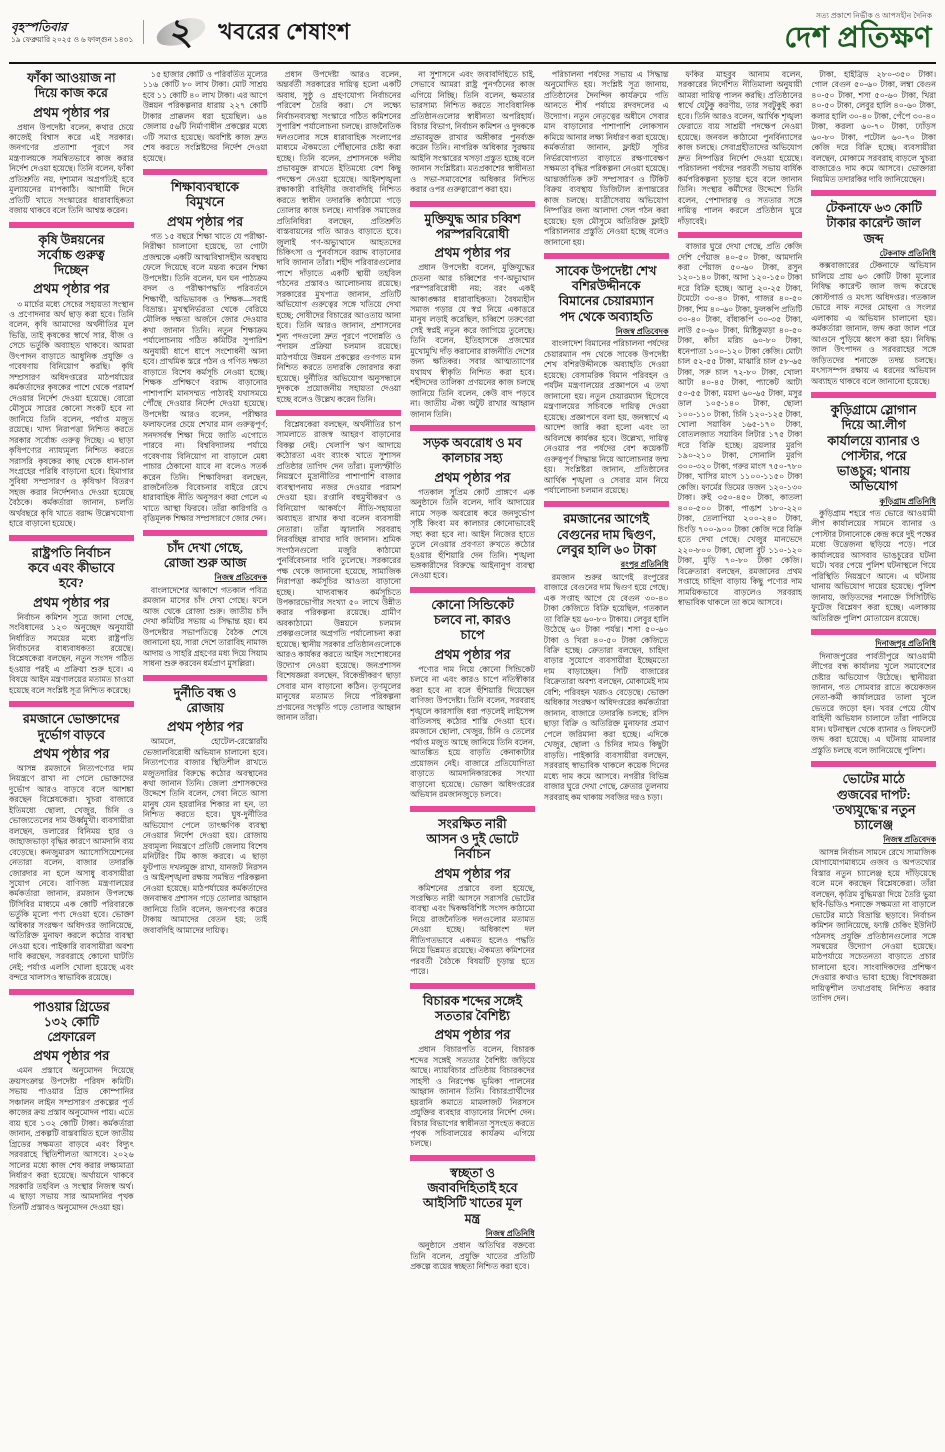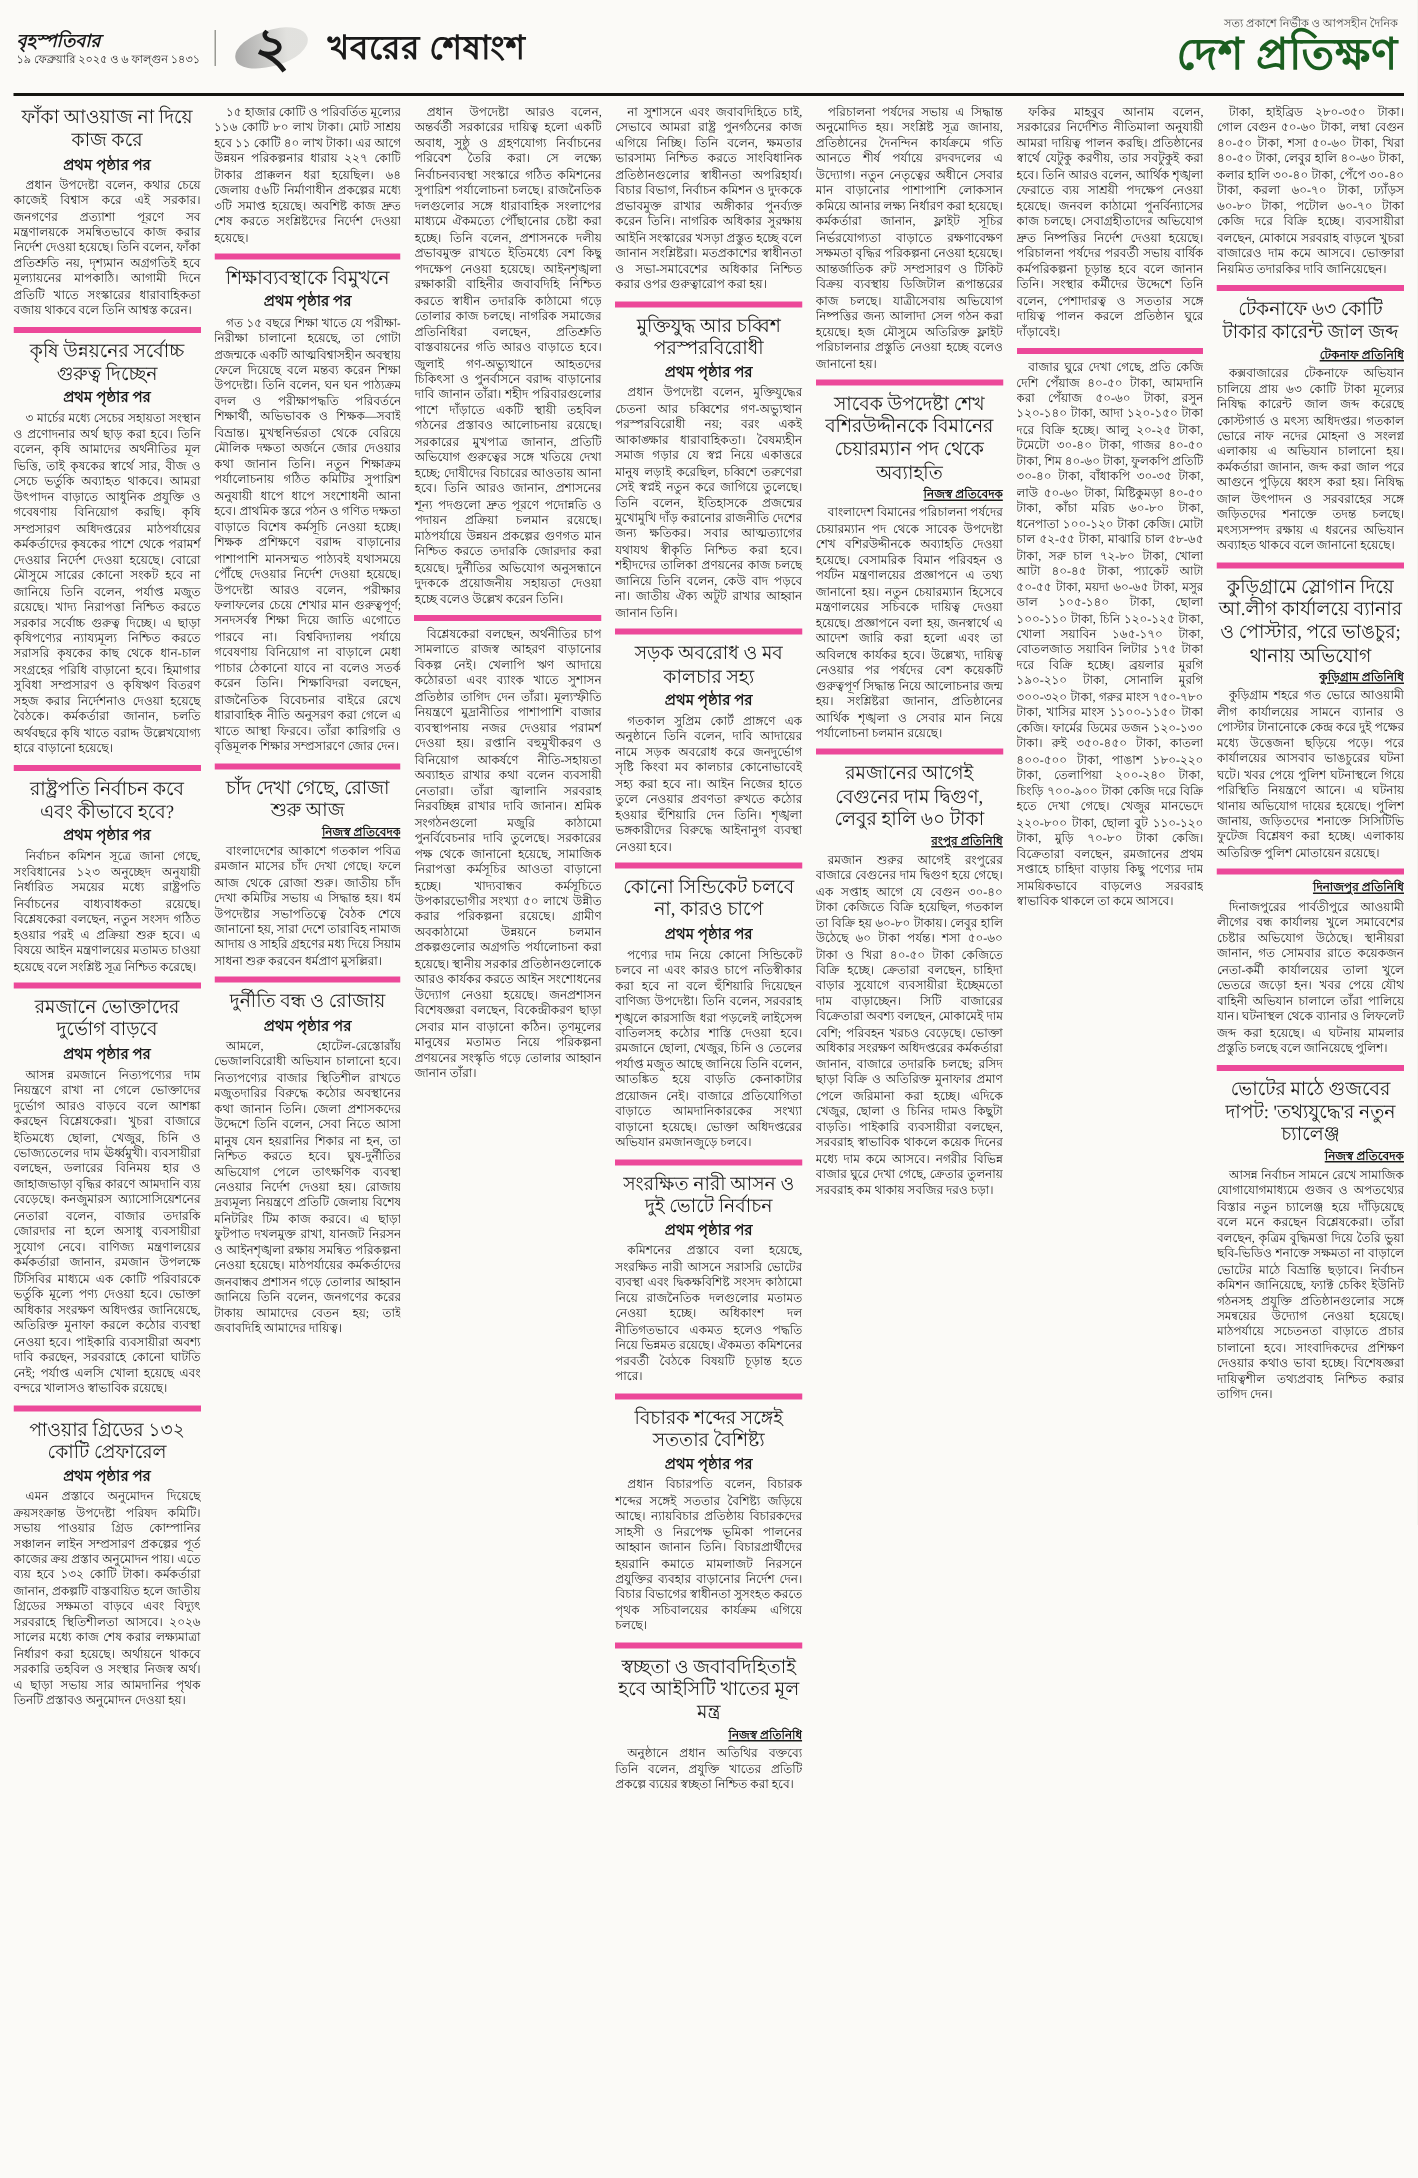--- a/index.html
+++ b/index.html
@@ -12,23 +12,23 @@
   .pagenum-wrap{position:relative;width:54px;height:46px;margin:0 4px 0 10px;display:flex;align-items:center;justify-content:center;flex:0 0 auto;}
   .swoosh{position:absolute;left:2px;top:11px;width:50px;height:24px;background:linear-gradient(100deg,#8a8a8a,#d9d9d6 70%);border-radius:60% 45% 55% 50%/60% 50% 60% 45%;transform:rotate(-14deg);opacity:.75;}
   .pagenum{position:relative;font-size:36px;font-weight:bold;line-height:1;}
   .section-title{font-size:22px;font-weight:bold;letter-spacing:.5px;margin-left:6px;white-space:nowrap;}
   .logo-block{margin-left:auto;text-align:right;line-height:1.1;padding-right:2px;}
   .tagline{font-size:7.5px;color:#444;margin-bottom:2px;}
   .logo{font-size:29px;font-weight:bold;color:var(--logo-color,#1b5e20);letter-spacing:.5px;line-height:1;}
   .columns{display:grid;grid-template-columns:repeat(7,1fr);gap:9px;margin-top:6px;height:1374px;overflow:hidden;}
   .col{overflow:hidden;font-size:8px;line-height:1.31;text-align:justify;word-break:break-word;color:#1c1c1c;}
   .article{overflow:hidden;}
-  .article + .article{margin-top:5px;border-top:4px solid #ec4899;padding-top:4px;}
-  .headline{margin:1px 0 2px;font-size:12.5px;line-height:1.22;font-weight:normal;text-align:center;}
-  .kicker{font-size:10px;font-weight:bold;text-align:center;margin:0 0 2px;}
+  .article + .article{margin-top:5px;border-top:6px solid #ec4899;padding-top:4px;}
+  .headline{margin:1px 12px 2px;font-size:12.5px;line-height:1.22;font-weight:bold;text-align:center;}
+  .kicker{font-size:13px;font-weight:bold;text-align:center;margin:0 0 2px;}
   .byline{font-size:8px;font-weight:bold;text-align:right;margin:0 0 2px;text-decoration:underline;}
   .body{margin:0;text-indent:8px;}
 </style>
 </head>
 <body>
 
 <div class="page">
   <header class="masthead">
     <div class="date-block">
       <div class="day">বৃহস্পতিবার</div>

